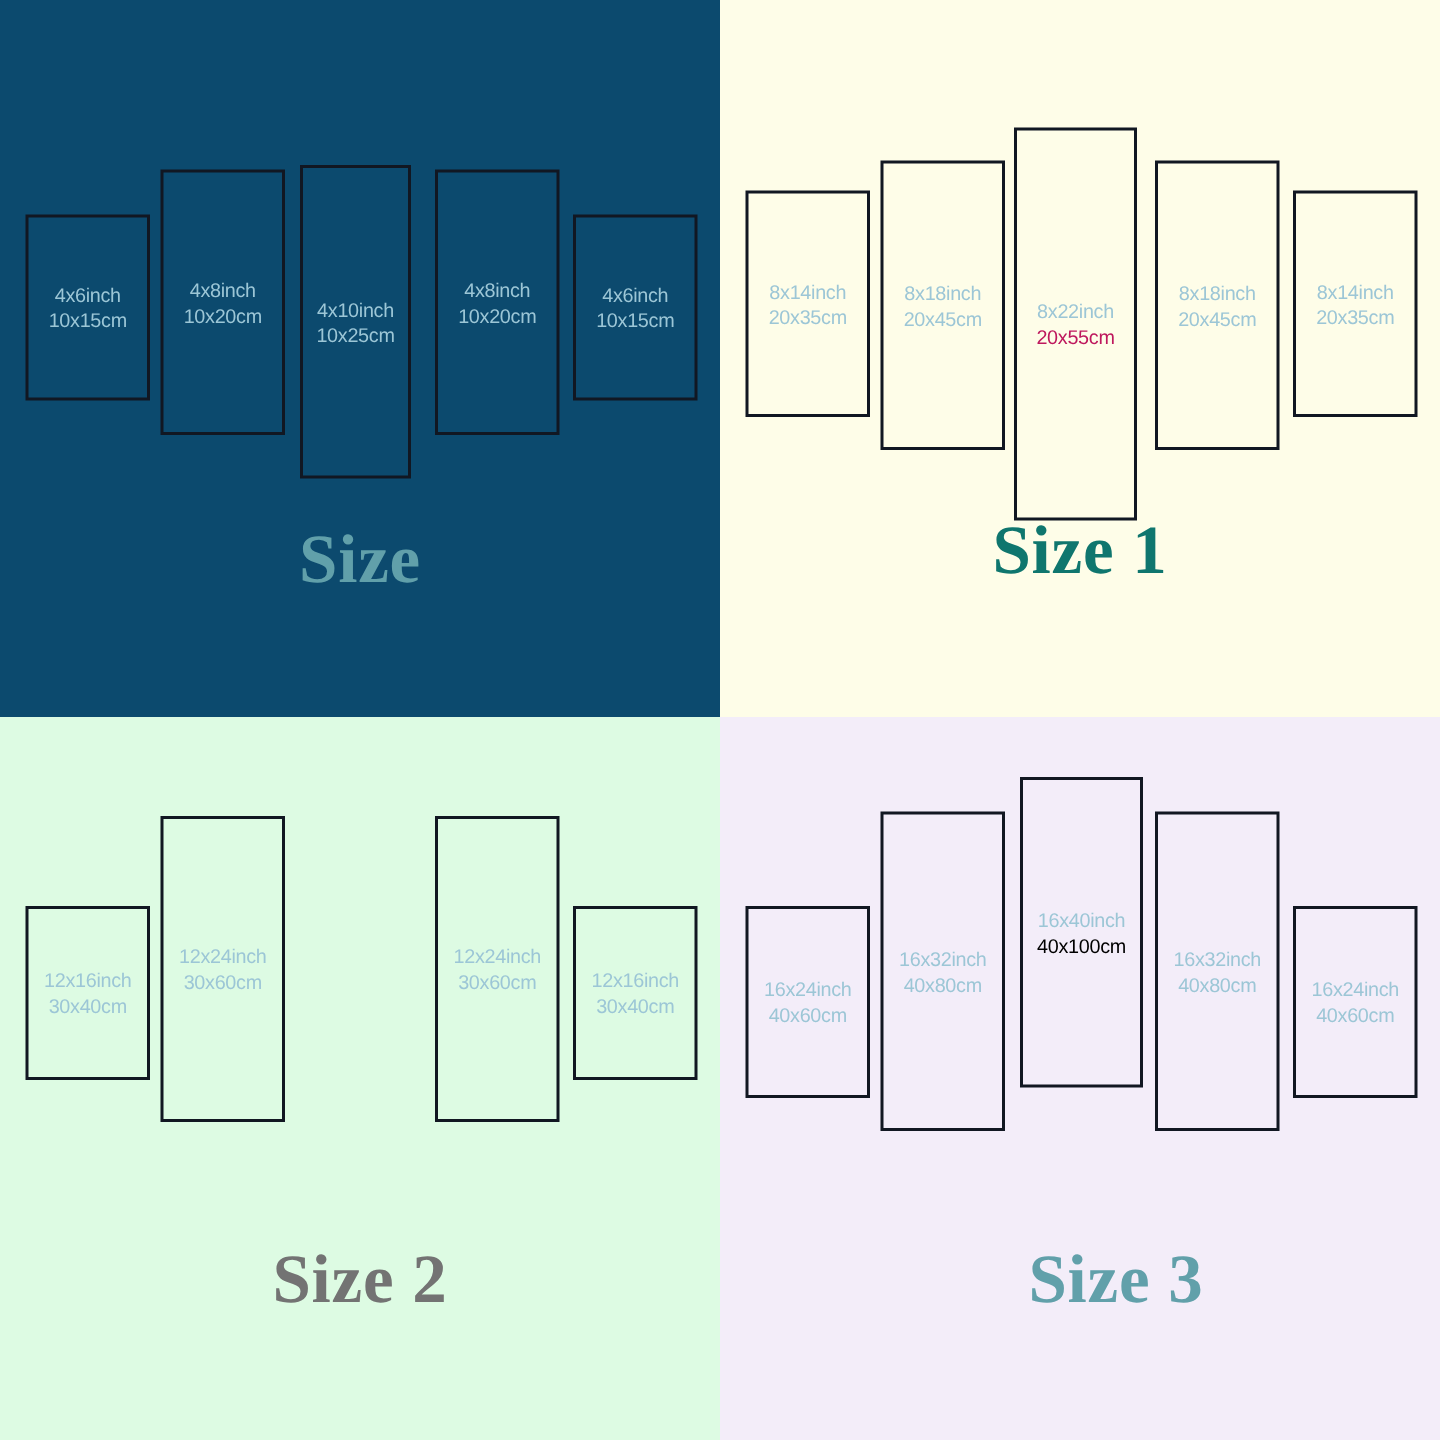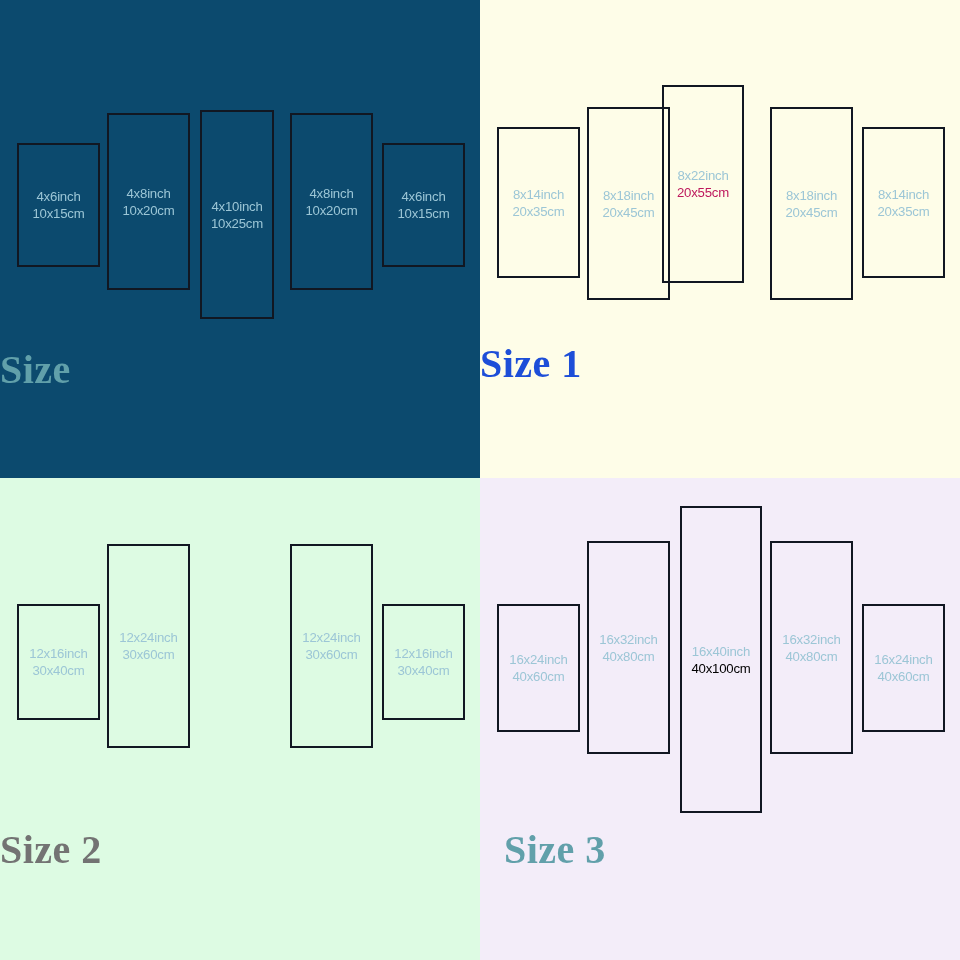--- a/index.html
+++ b/index.html
@@ -55,24 +55,24 @@
     line-height: 17px;
     letter-spacing: -0.2px;
     white-space: nowrap;
     text-align: center;
   }
 
   .quad-title {
     position: absolute;
     left: 0;
     width: 480px;
-    text-align: left;
+    text-align: center;
     font-family: "Liberation Serif", serif;
     font-weight: bold;
-    font-size: 40px;
+    font-size: 46px;
     letter-spacing: 0.5px;
     color: #61a0aa;
   }
 </style>
 </head>
 <body>
 
 <div id="grid">
     <div class="quadrant" style="background: #0c4a6e;">
       <div class="panel-stage">
@@ -102,34 +102,34 @@
     <div class="quadrant" style="background: rgb(254, 253, 232); padding-left: 26px;">
       <div class="panel-stage">
         <div class="panel" style="left: 17px; top: 127px; width: 83px; height: 151px; border-color: rgb(17, 23, 34);">
           <div class="panel-line" style="color: rgb(156, 198, 214);">8x14inch</div>
           <div class="panel-line" style="color: rgb(156, 198, 214);">20x35cm</div>
         </div>
         <div class="panel" style="left: 107px; top: 107px; width: 83px; height: 193px; border-color: rgb(17, 23, 34);">
           <div class="panel-line" style="color: rgb(156, 198, 214);">8x18inch</div>
           <div class="panel-line" style="color: rgb(156, 198, 214);">20x45cm</div>
         </div>
-        <div class="panel" style="left: 182px; top: 85px; width: 82px; height: 198px; border-color: rgb(17, 23, 34); align-items: center;">
+        <div class="panel" style="left: 196px; top: 85px; width: 82px; height: 262px; border-color: rgb(17, 23, 34); align-items: center;">
           <div class="panel-line" style="color: rgb(156, 198, 214);">8x22inch</div>
           <div class="panel-line" style="color: #be185d;">20x55cm</div>
         </div>
         <div class="panel" style="left: 290px; top: 107px; width: 83px; height: 193px; border-color: rgb(17, 23, 34);">
           <div class="panel-line" style="color: rgb(156, 198, 214);">8x18inch</div>
           <div class="panel-line" style="color: rgb(156, 198, 214);">20x45cm</div>
         </div>
         <div class="panel" style="left: 382px; top: 127px; width: 83px; height: 151px; border-color: rgb(17, 23, 34);">
           <div class="panel-line" style="color: rgb(156, 198, 214);">8x14inch</div>
           <div class="panel-line" style="color: rgb(156, 198, 214);">20x35cm</div>
         </div>
       </div>
-      <div class="quad-title" style="top: 340px; color: #1d4ed8;">Size 1</div>
+      <div class="quad-title" style="top: 340px; color: #0f766e;">Size 1</div>
     </div>
     <div class="quadrant" style="background: rgb(221, 251, 227);">
       <div class="panel-stage">
         <div class="panel" style="left: 17px; top: 126px; width: 83px; height: 116px; border-color: rgb(17, 23, 34);">
           <div class="panel-line" style="color: rgb(156, 198, 214);">12x16inch</div>
           <div class="panel-line" style="color: rgb(156, 198, 214);">30x40cm</div>
         </div>
         <div class="panel" style="left: 107px; top: 66px; width: 83px; height: 204px; border-color: rgb(17, 23, 34);">
           <div class="panel-line" style="color: rgb(156, 198, 214);">12x24inch</div>
           <div class="panel-line" style="color: rgb(156, 198, 214);">30x60cm</div>
@@ -148,21 +148,21 @@
     <div class="quadrant" style="background: rgb(243, 237, 249);">
       <div class="panel-stage">
         <div class="panel" style="left: 17px; top: 126px; width: 83px; height: 128px; border-color: rgb(17, 23, 34);">
           <div class="panel-line" style="color: rgb(156, 198, 214);">16x24inch</div>
           <div class="panel-line" style="color: rgb(156, 198, 214);">40x60cm</div>
         </div>
         <div class="panel" style="left: 107px; top: 63px; width: 83px; height: 213px; border-color: rgb(17, 23, 34);">
           <div class="panel-line" style="color: rgb(156, 198, 214);">16x32inch</div>
           <div class="panel-line" style="color: rgb(156, 198, 214);">40x80cm</div>
         </div>
-        <div class="panel" style="left: 200px; top: 28px; width: 82px; height: 307px; border-color: rgb(17, 23, 34);">
+        <div class="panel" style="left: 200px; top: 40px; width: 82px; height: 207px; border-color: rgb(17, 23, 34);">
           <div class="panel-line" style="color: rgb(156, 198, 214);">16x40inch</div>
           <div class="panel-line" style="color: #000000;">40x100cm</div>
         </div>
         <div class="panel" style="left: 290px; top: 63px; width: 83px; height: 213px; border-color: rgb(17, 23, 34);">
           <div class="panel-line" style="color: rgb(156, 198, 214);">16x32inch</div>
           <div class="panel-line" style="color: rgb(156, 198, 214);">40x80cm</div>
         </div>
         <div class="panel" style="left: 382px; top: 126px; width: 83px; height: 128px; border-color: rgb(17, 23, 34);">
           <div class="panel-line" style="color: rgb(156, 198, 214);">16x24inch</div>
           <div class="panel-line" style="color: rgb(156, 198, 214);">40x60cm</div>

